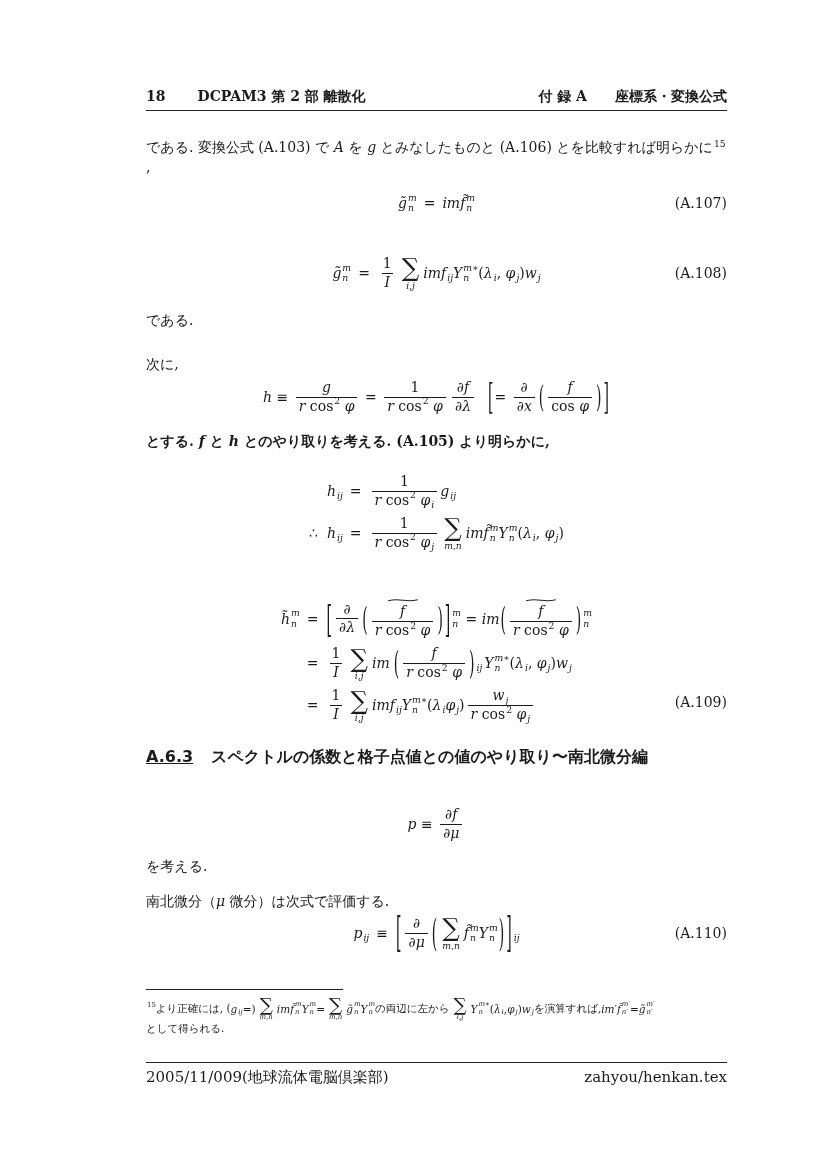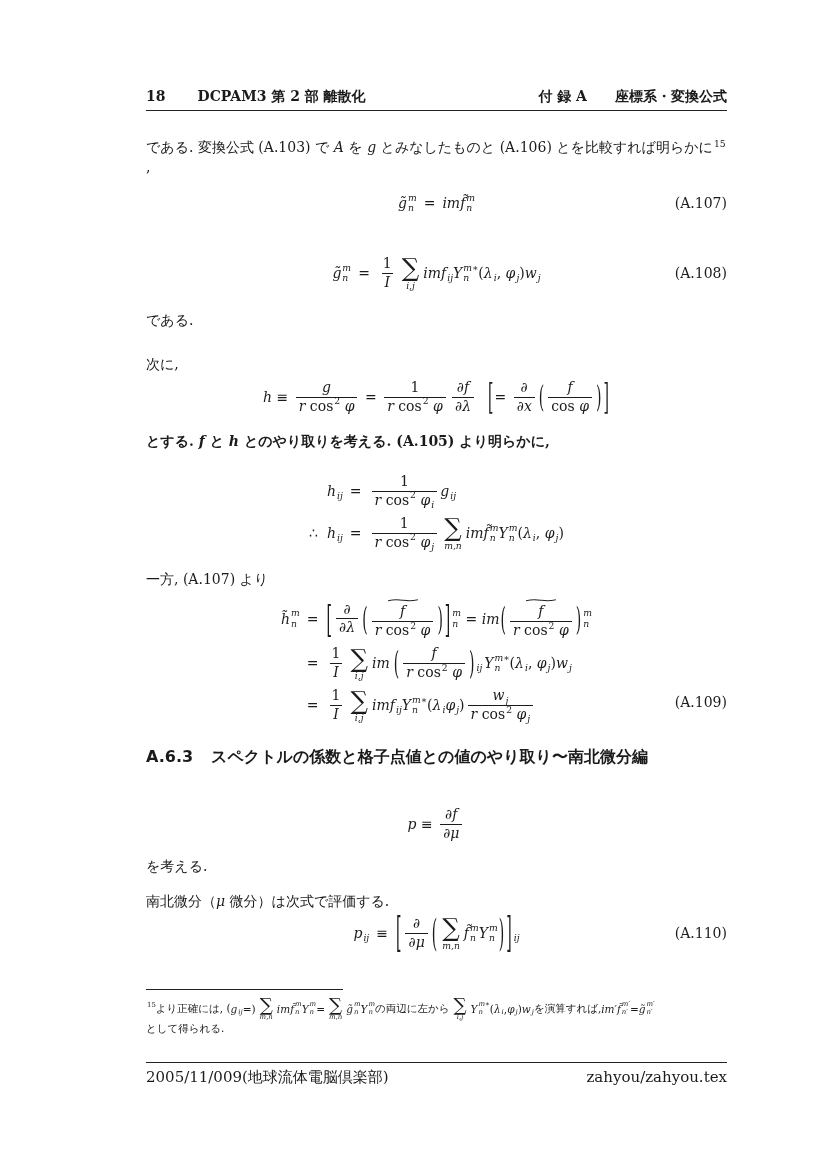--- a/index.html
+++ b/index.html
@@ -19,21 +19,21 @@
   .rule{position:absolute;left:146px;width:581px;border-top:1.2px solid #222;}
   #hdr-rule{top:110px;}
   #fn-rule{top:989px;width:197px;border-top:1px solid #222;}
   #ft-rule{top:1062px;border-top:1px solid #222;}
   .ftr{position:absolute;left:146px;width:581px;top:1068px;display:flex;justify-content:space-between;
        font-size:15px;}
 
   
   .sec{position:absolute;left:146px;width:581px;top:747px;font-weight:bold;font-size:16px;
        font-family:"DejaVu Sans","Liberation Sans",sans-serif;}
-  .sec .num{margin-right:18px;}
+  .sec .num{margin-right:18px;text-decoration:underline;}
 
   
   .eq,.eqc{position:absolute;left:146px;width:581px;font-size:14px;line-height:1.3;}
   .eqc{display:flex;justify-content:center;}
   .eqgrid{display:grid;grid-template-columns:max-content max-content max-content;
           column-gap:7px;row-gap:6px;width:max-content;margin:0 auto;align-items:center;}
   .eqgrid .lhs{justify-self:end;display:inline-flex;align-items:center;}
   .eqgrid .rel{justify-self:center;}
   .eqgrid .rhs{justify-self:start;display:inline-flex;align-items:center;}
   .tag{position:absolute;right:0;font-style:normal;font-size:14px;}
@@ -324,21 +324,20 @@
             <span class="mssg">
               <span class="mi mbase">φ</span>
               <span class="msolo-d">j</span>
             </span>
             <span class="mt">)</span>
           </span>
         </span>
       </span>
     </div>
 
-  <div class="para" id="p6"><span class="mrow"><span class="mt">一方, (A.107) より</span></span></div>
 
   <div class="eq" id="eq109">
       <span class="eqgrid">
         <span class="lhs">
           <span class="mrow">
             <span class="mssg">
               <span class="mi mbase">h̃</span>
               <span class="mss">
                 <span class="msup">m</span>
                 <span class="msub">n</span>
@@ -686,16 +685,16 @@
             <span class="msub">n′</span>
           </span>
         </span>
         <span class="mt"> として得られる.</span>
       </span>
     </div>
 
   <div class="rule" id="ft-rule"></div>
   <div class="ftr">
     <span>2005/11/009(地球流体電脳倶楽部)</span>
-    <span>zahyou/zahyou.tex</span>
+    <span>zahyou/henkan.tex</span>
   </div>
 
 </div>
 
 </body></html>

